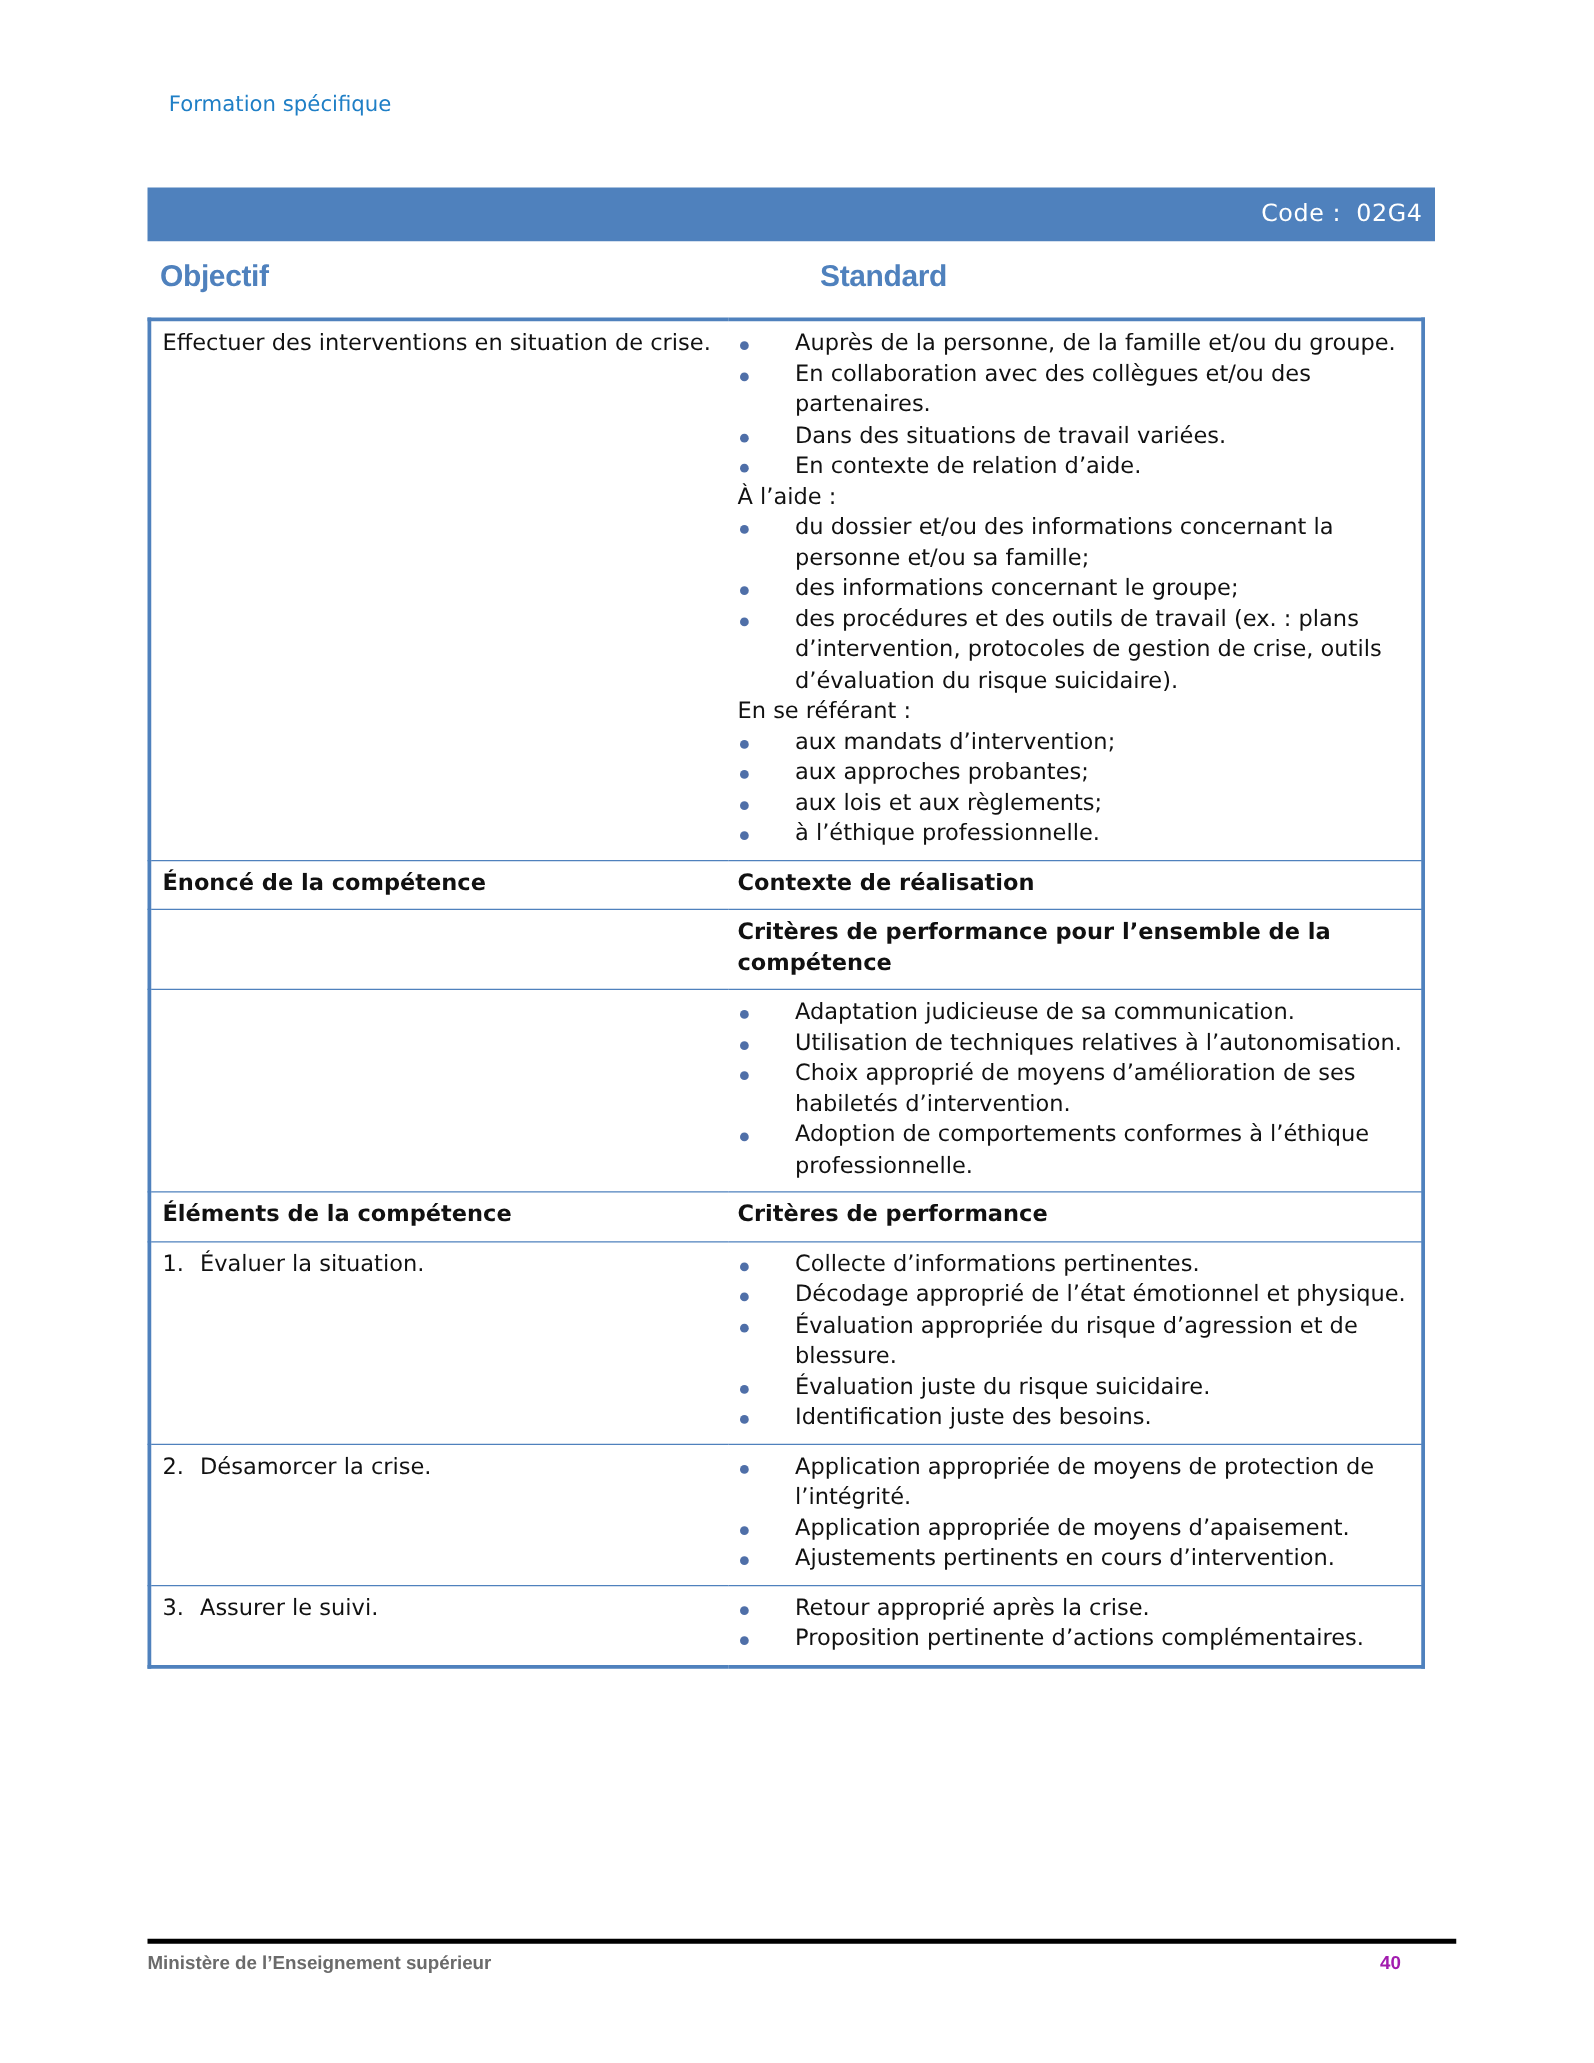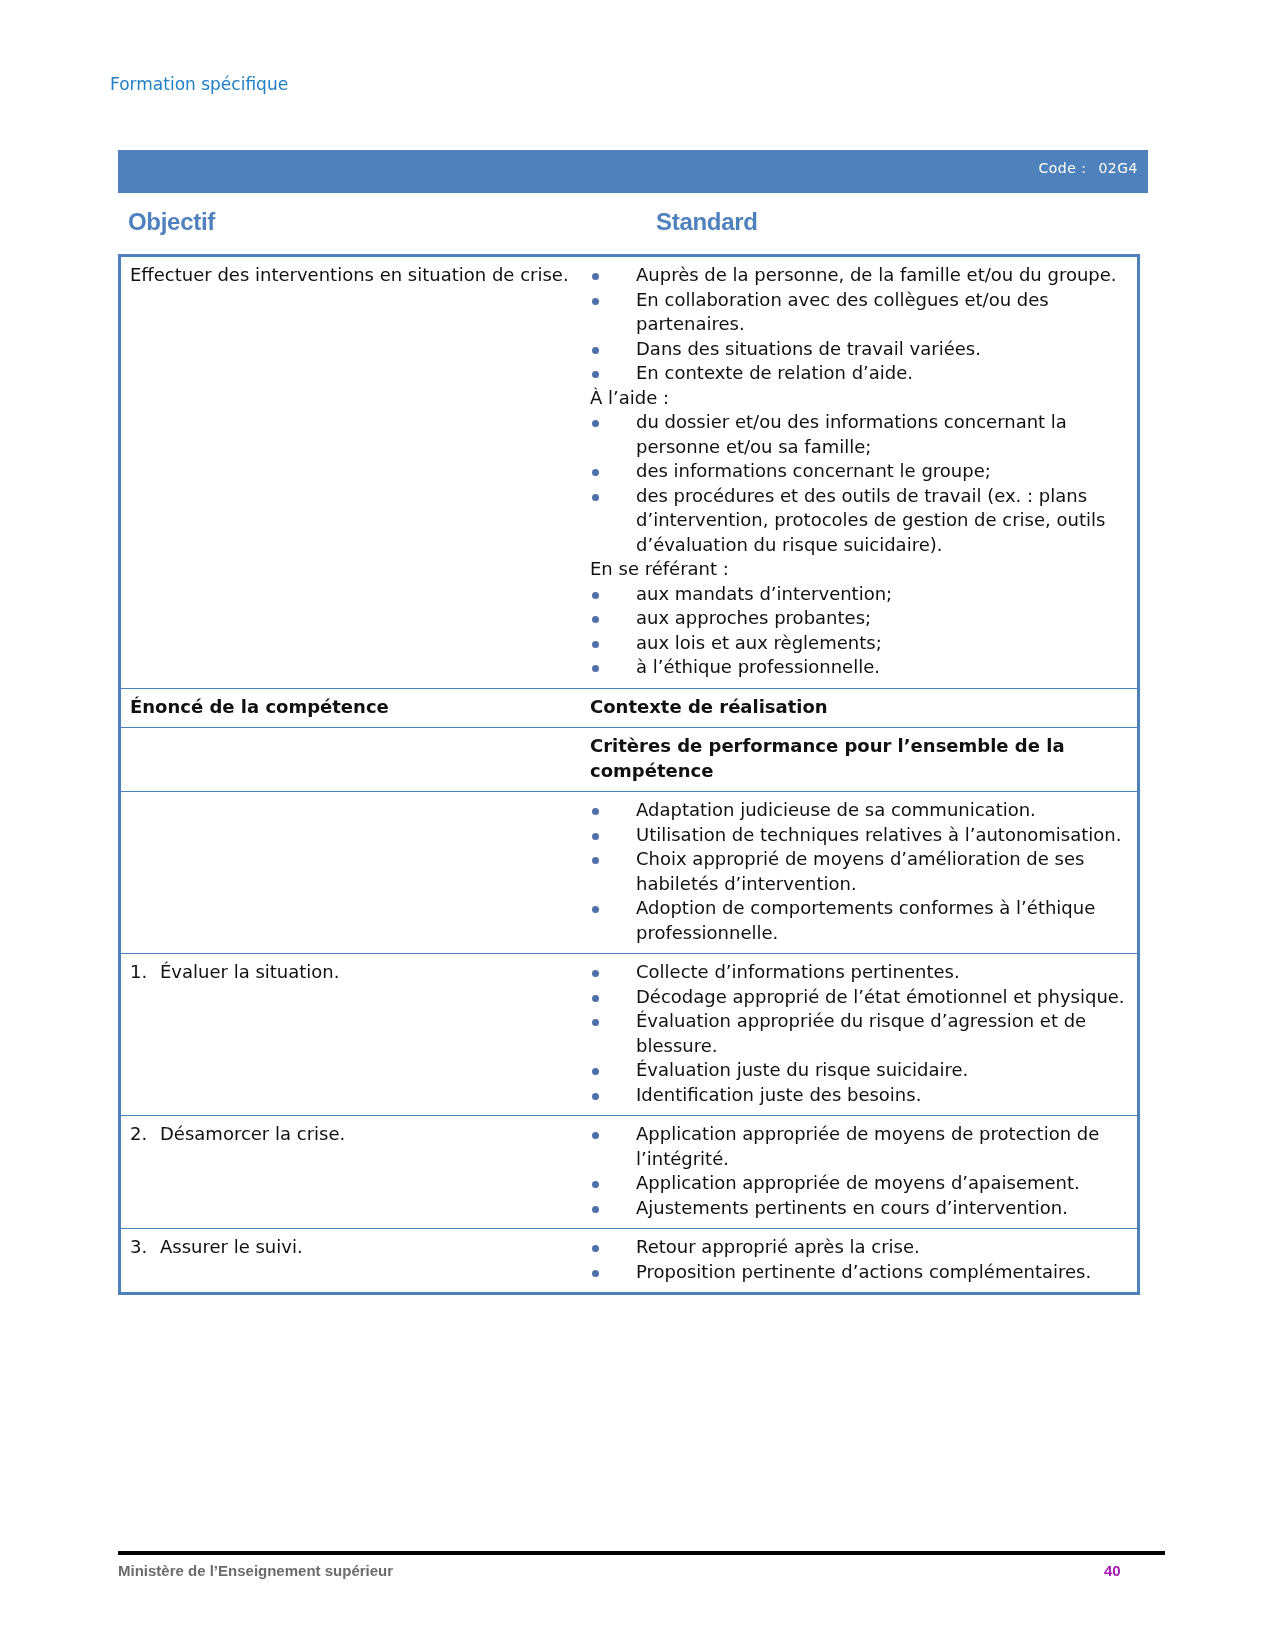--- a/index.html
+++ b/index.html
@@ -1,20 +1,20 @@
 <!DOCTYPE html>
 <html><head>
 <meta charset="utf-8">
 <style>
   html, body { margin:0; padding:0; background:#ffffff; }
   body { width:1275px; height:1650px; position:relative; overflow:hidden;
          font-family:"DejaVu Sans", sans-serif; color:#111; }
-  .running-head { position:absolute; left:110px; top:74px; font-size:17px; color:#1f7fc6; }
+  .running-head { position:absolute; left:135px; top:74px; font-size:17px; color:#1f7fc6; }
   .code-bar { position:absolute; left:118px; top:150px; width:1030px; height:43px; background:#4f81bd; }
-  .code-bar .code { position:absolute; right:10px; top:10px; font-size:14px; color:#ffffff; letter-spacing:0.5px; }
+  .code-bar .code { position:absolute; right:10px; top:10px; font-size:19px; color:#ffffff; letter-spacing:0.5px; }
   .code-bar .code .lbl { margin-right:12px; }
   .section-title { position:absolute; top:208px; font-size:24px; font-weight:bold; color:#4f81bd;
                    font-family:"Liberation Sans", sans-serif; letter-spacing:-0.3px; }
   .objectif { left:128px; }
   .standard { left:641px;margin-left:15px; }
   table.comp { position:absolute; left:118px; top:254px; width:1022px; border-collapse:collapse;
                border:3px solid #4f81bd; font-size:18px; line-height:24.5px; }
   table.comp td { border-top:1.5px solid #4f81bd; vertical-align:top; padding:0; }
   td.left { width:445px; padding:6px 8px 8px 9px !important; }
   td.right { padding:6px 10px 8px 7px !important; }
@@ -83,20 +83,24 @@
     <td class="right">
       <ul class="bl">
         <li><span class="dot"></span><span>Adaptation judicieuse de sa communication.</span></li>
         <li><span class="dot"></span><span>Utilisation de techniques relatives à l’autonomisation.</span></li>
         <li><span class="dot"></span><span>Choix approprié de moyens d’amélioration de ses habiletés d’intervention.</span></li>
         <li><span class="dot"></span><span>Adoption de comportements conformes à l’éthique professionnelle.</span></li>
       </ul>
     </td>
   </tr>
   <tr>
+    <td class="left hdr">Éléments de la compétence</td>
+    <td class="right hdr">Critères de performance</td>
+  </tr>
+  <tr>
     <td class="left"><span class="num">1.</span><span>Évaluer la situation.</span></td>
     <td class="right">
       <ul class="bl">
         <li><span class="dot"></span><span>Collecte d’informations pertinentes.</span></li>
         <li><span class="dot"></span><span>Décodage approprié de l’état émotionnel et physique.</span></li>
         <li><span class="dot"></span><span>Évaluation appropriée du risque d’agression et de blessure.</span></li>
         <li><span class="dot"></span><span>Évaluation juste du risque suicidaire.</span></li>
         <li><span class="dot"></span><span>Identification juste des besoins.</span></li>
       </ul>
     </td>

